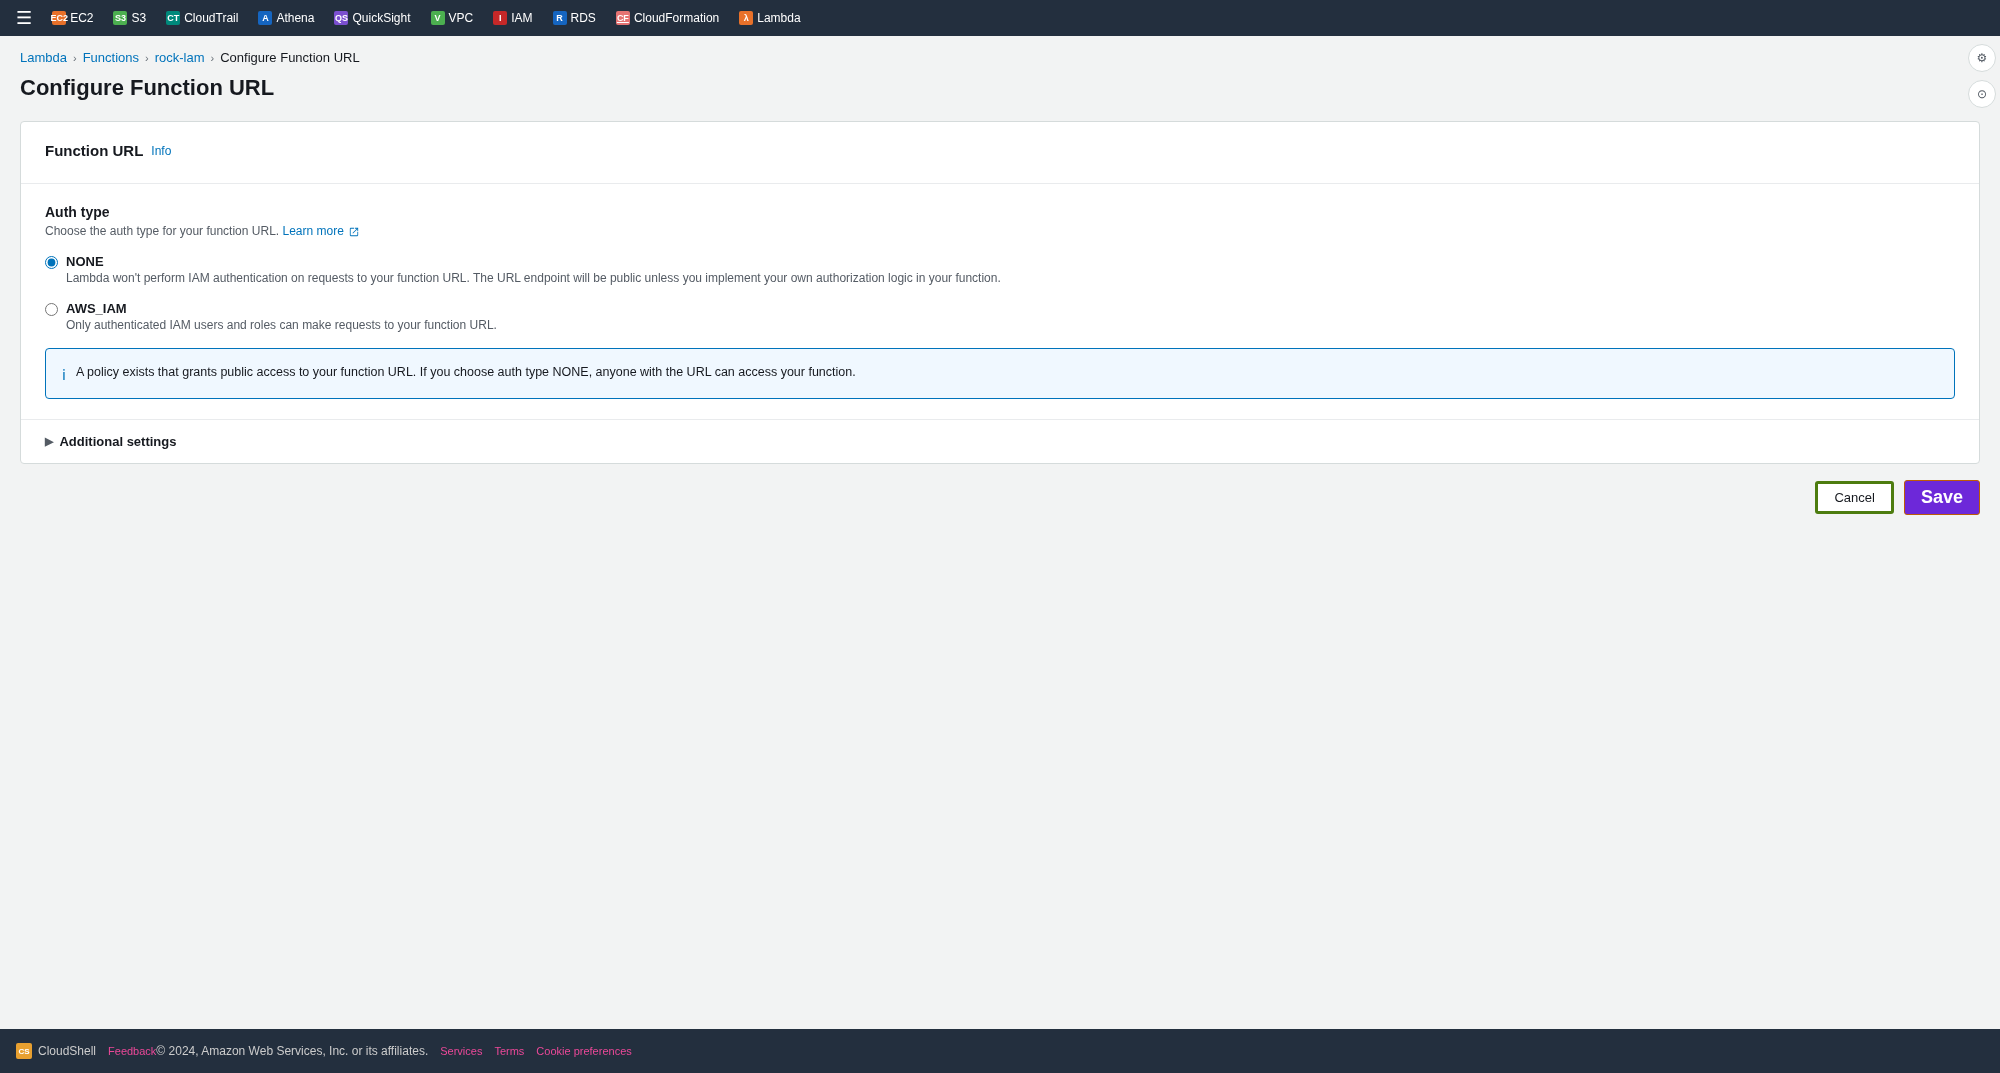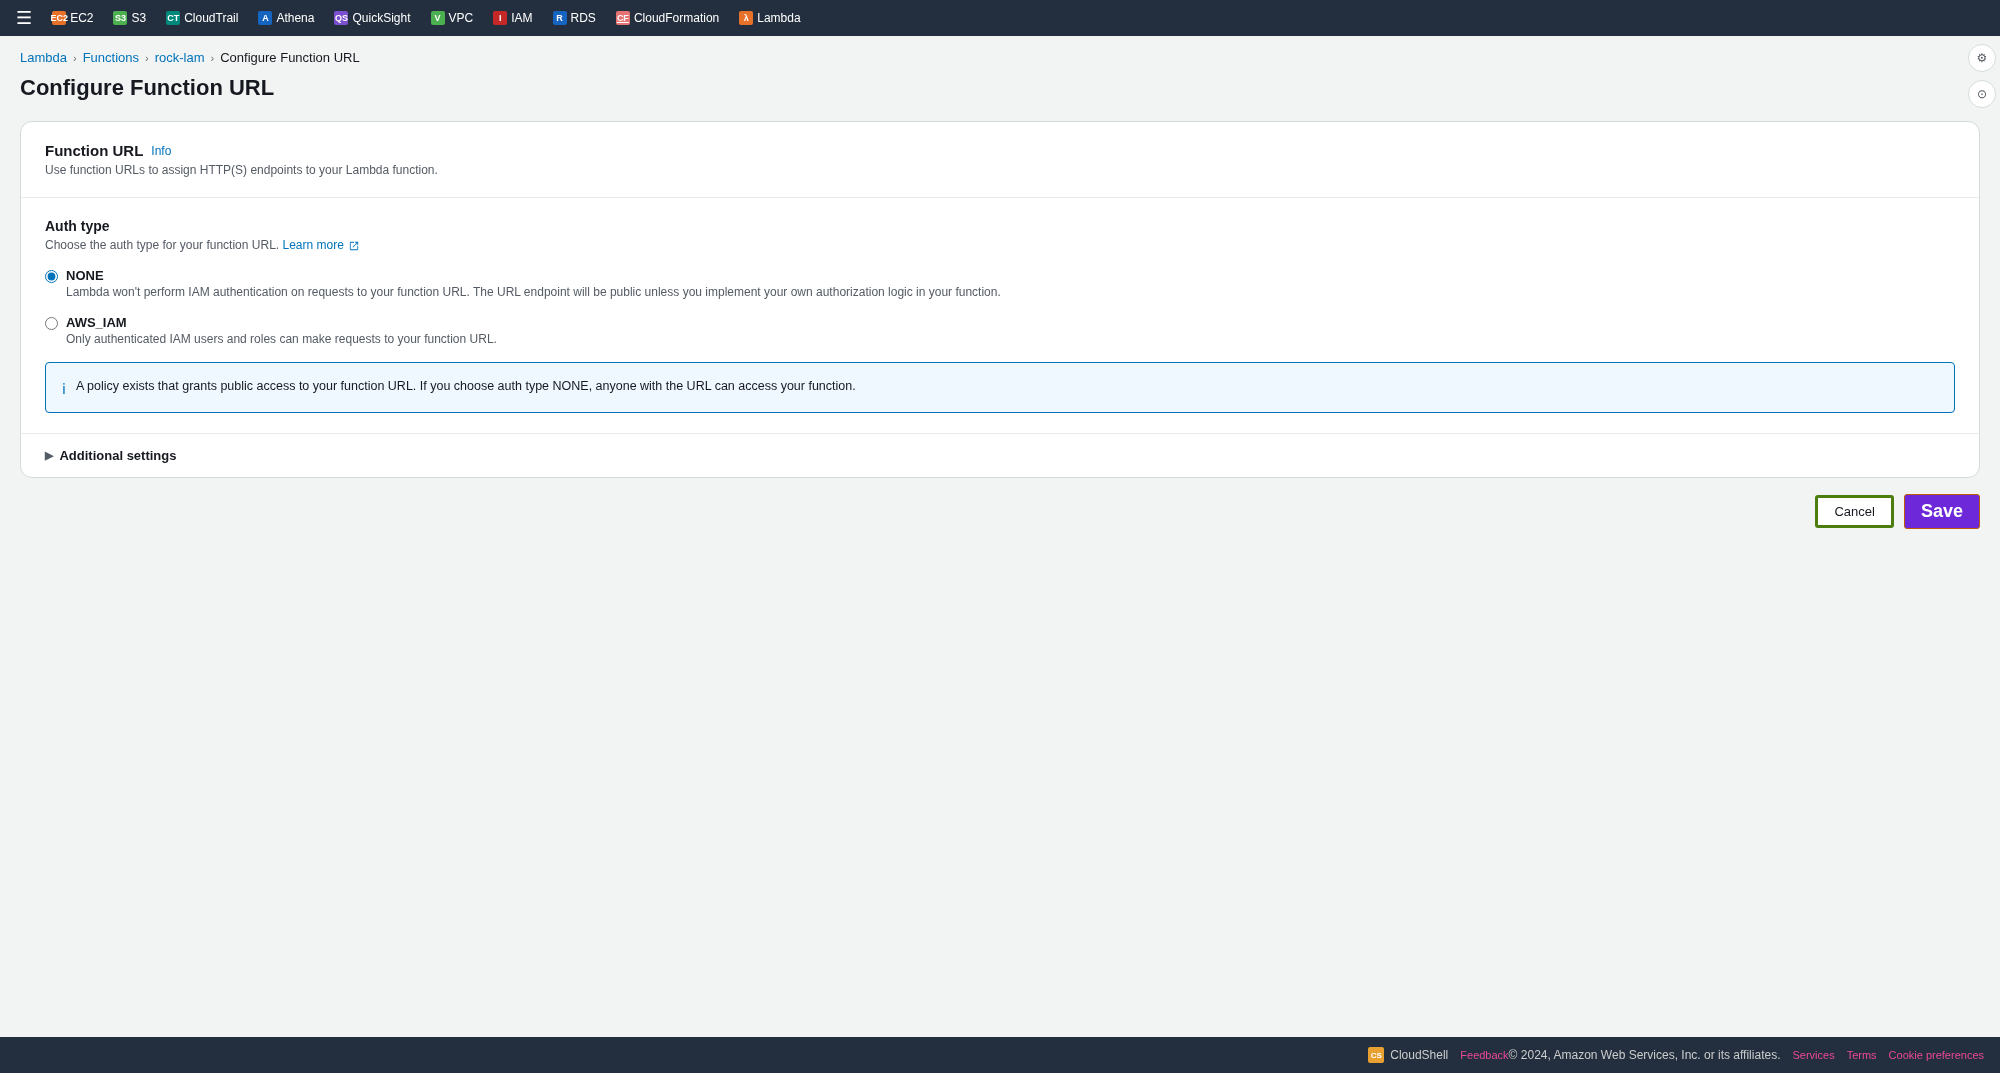--- a/index.html
+++ b/index.html
@@ -80,21 +80,21 @@
       font-size: 22px;
       font-weight: 700;
       padding: 0 20px 20px 20px;
       color: #16191f;
     }
 
     
     .card {
       background: #fff;
       border: 1px solid #d5dbdb;
-      border-radius: 12px;
+      border-radius: 4px;
       margin: 0 20px;
     }
 
     
     .card-section {
       padding: 20px 24px;
     }
 
     .card-section-header {
       font-size: 15px;
@@ -263,24 +263,24 @@
       align-items: center;
       justify-content: center;
       cursor: pointer;
       font-size: 12px;
       color: #545b64;
     }
 
     
     .bottom-bar {
       background: #232f3e;
-      height: 36px;
-      display: flex;
-      align-items: center;
-      justify-content: flex-end;
+      height: 44px;
+      display: flex;
+      align-items: center;
+      justify-content: flex-start;
       padding: 0 16px;
       position: fixed;
       bottom: 0;
       left: 0;
       right: 0;
     }
     .bottom-left {
       display: flex;
       align-items: center;
       gap: 12px;
@@ -377,21 +377,20 @@
   </div>
 
   <h1 class="page-title">Configure Function URL</h1>
 
   <div class="card">
     <div class="card-section">
       <div class="card-section-header">
         <span>Function URL</span>
         <a href="#" class="info-link">Info</a>
       </div>
-      <p class="card-section-desc">Use function URLs to assign HTTP(S) endpoints to your Lambda function.</p>
     </div>
 
     <hr class="divider">
 
     <div class="card-section">
       <div class="section-label">Auth type</div>
       <div class="section-sublabel">
         <span>Choose the auth type for your function URL.</span>
         <a href="#" class="learn-more-link">
           <span>Learn more</span>

